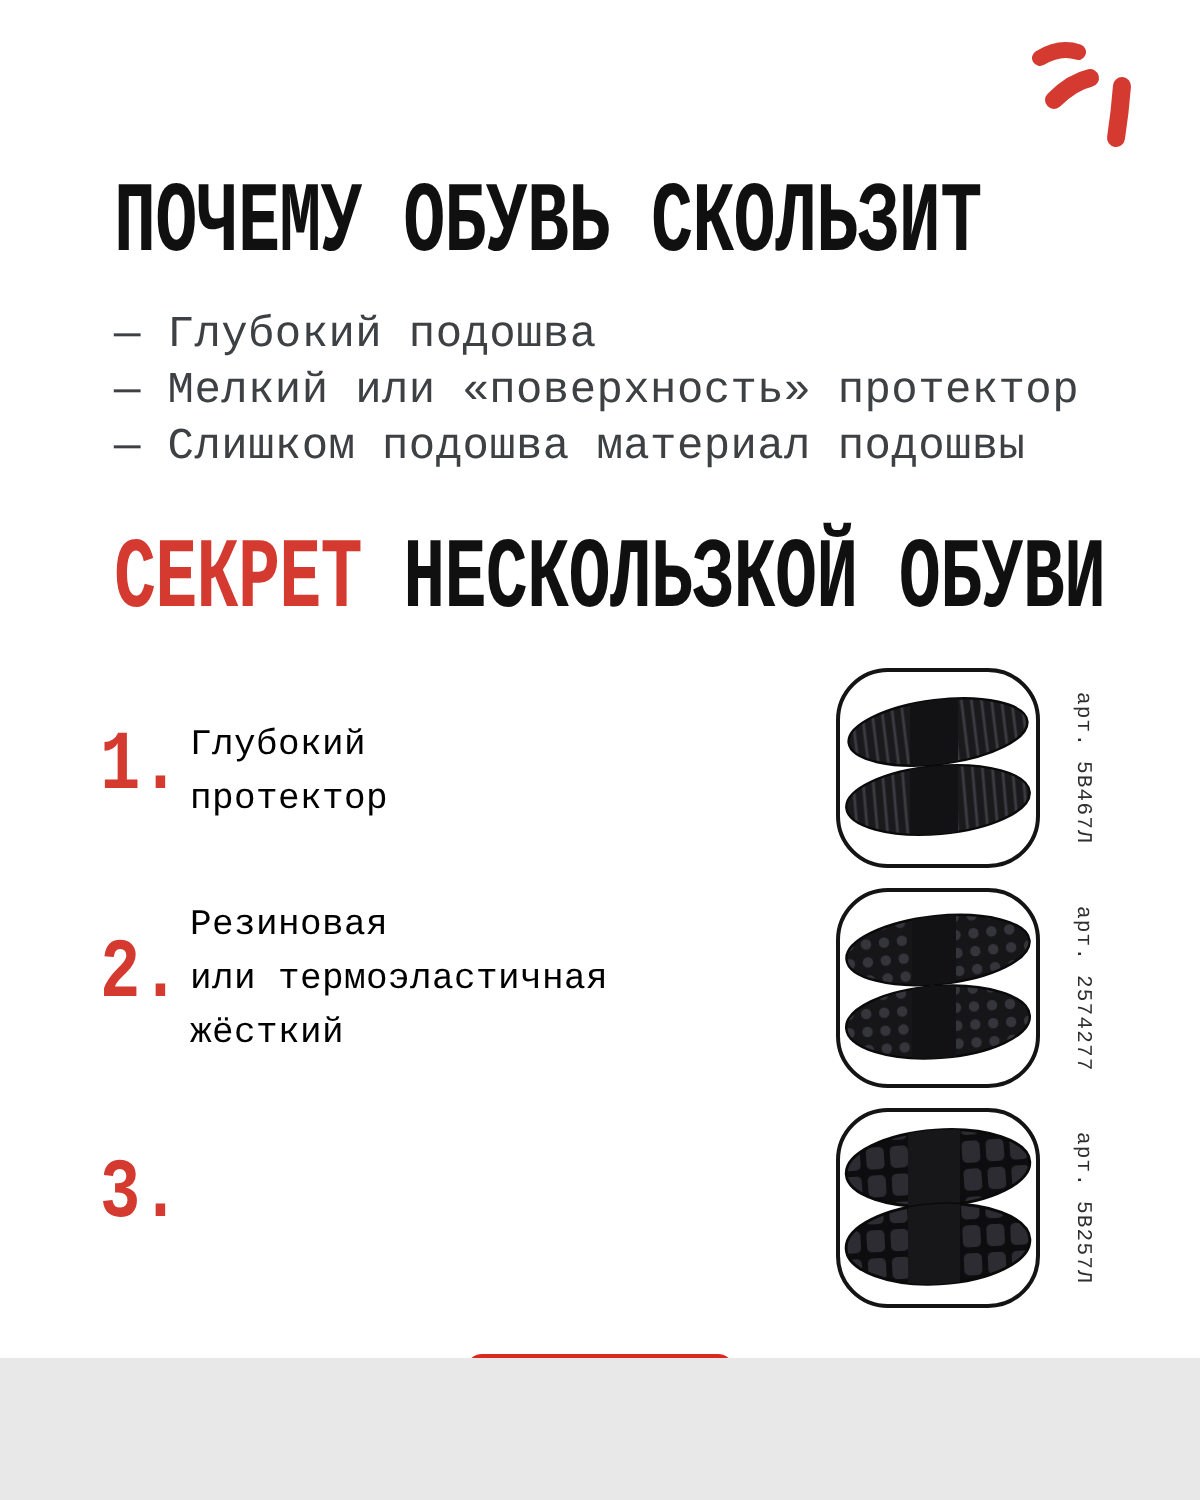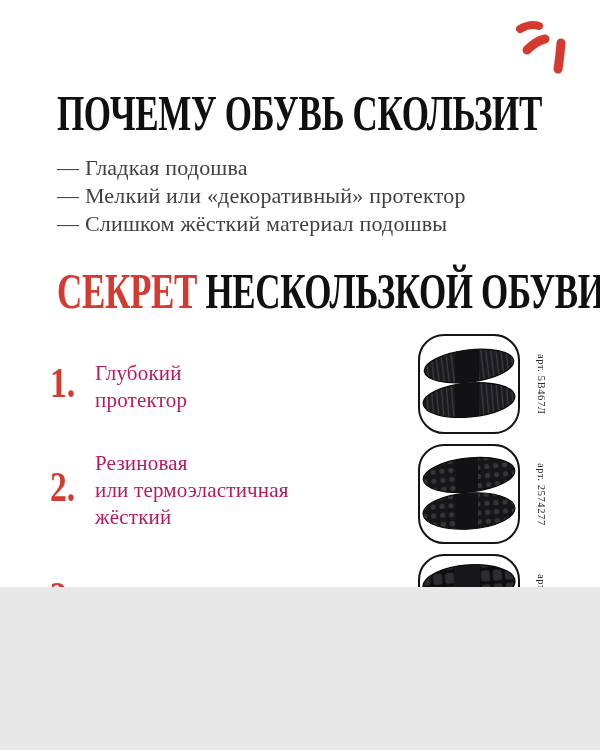--- a/index.html
+++ b/index.html
@@ -1,19 +1,19 @@
 <!DOCTYPE html>
 <html><head>
 <meta charset="utf-8">
 <style>
   html,body{margin:0;padding:0;background:#e8e8e8;}
   .canvas{
-    position:relative; width:600px; height:587px; margin:0 auto;
+    position:relative; width:600px; height:679px; margin:0 auto;
     background:#ffffff; overflow:hidden;
-    font-family:Liberation Serif, serif;
+    font-family:Liberation Mono, monospace;
   }
   
   .decor{position:absolute; left:514px; top:20px; width:62px; height:58px;}
   
   .h1{
     position:absolute; left:57px; top:88px;
     font-size:50px; font-weight:800; line-height:1; color:#101010;
     white-space:nowrap; transform:scaleX(0.70); transform-origin:0 0;
     letter-spacing:-0.5px;
   }
@@ -30,21 +30,21 @@
     font-size:22px; line-height:28px; color:#3d4144; letter-spacing:0.2px;
   }
   
   .num{
     position:absolute; left:50px;
     font-size:42px; font-weight:800; color:#d43a2f; line-height:1;
     transform:scaleX(0.8); transform-origin:0 0; white-space:nowrap;
   }
   .itemtext{
     position:absolute; left:95px;
-    font-size:21px; line-height:27px; color:#be185d; letter-spacing:0.2px;
+    font-size:18px; line-height:27px; color:#000000; letter-spacing:0.2px;
     white-space:pre-line;
   }
   
   .photo{
     position:absolute; left:418px; width:102px; height:100px;
     border:2px solid #141414; border-radius:26px; box-sizing:border-box;
     background:#fff; overflow:hidden;
   }
   .photo svg{display:block; width:100%; height:100%;}
   .cap{
@@ -72,23 +72,23 @@
 <div class="canvas">
 
   <svg class="decor" viewBox="0 0 62 58">
     <path d="M6 9 Q16 3 25 6" stroke="#d43a2f" stroke-width="8" stroke-linecap="round" fill="none"></path>
     <path d="M31 19 Q22 21 13 30" stroke="#d43a2f" stroke-width="9" stroke-linecap="round" fill="none"></path>
     <path d="M47 23 Q46 36 44 49" stroke="#d43a2f" stroke-width="9" stroke-linecap="round" fill="none"></path>
   </svg>
 
   <div class="h1">ПОЧЕМУ ОБУВЬ СКОЛЬЗИТ</div>
   <div class="bullets">
-    <div>— Гладкая подошва</div>
-    <div>— Мелкий или «декоративный» протектор</div>
-    <div>— Слишком жёсткий материал подошвы</div>
+    <div>— Глубокий подошва</div>
+    <div>— Мелкий или «поверхность» протектор</div>
+    <div>— Слишком подошва материал подошвы</div>
   </div>
 
   <div class="h2"><span class="accent">СЕКРЕТ</span><span> НЕСКОЛЬЗКОЙ ОБУВИ</span></div>
 
   <div class="num" style="top:362px;">1.</div>
   <div class="itemtext" style="top:360px;">Глубокий
 протектор</div>
 
   <div class="num" style="top:466px;">2.</div>
   <div class="itemtext" style="top:450px;">Резиновая

